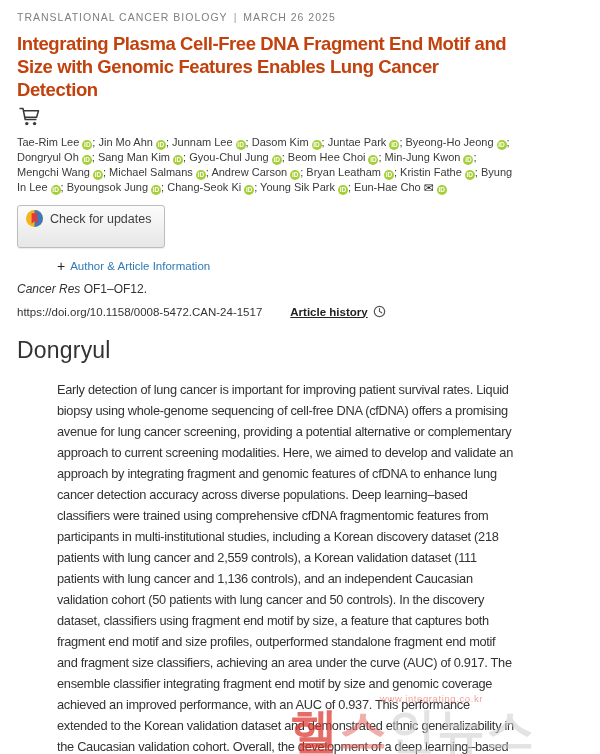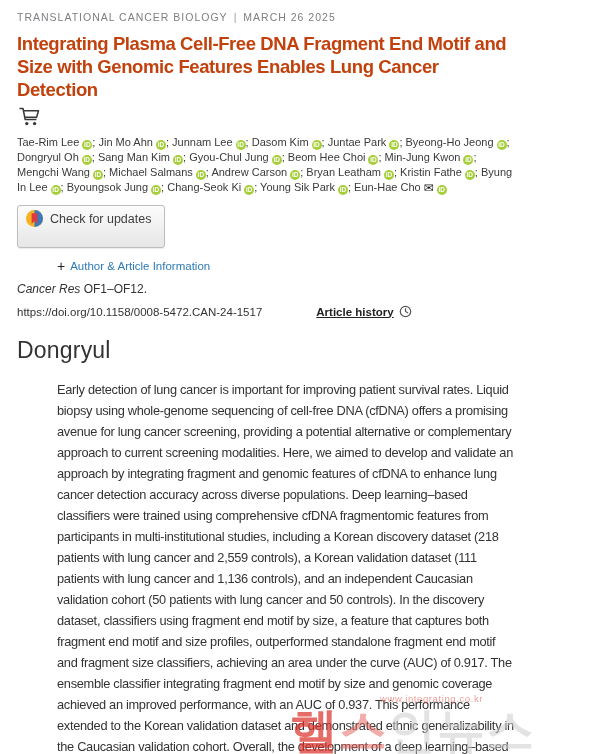--- a/index.html
+++ b/index.html
@@ -29,21 +29,21 @@
            padding:4px 13px 20px 8px; font-size:12.5px; color:#3f3f3f; cursor:pointer;
            box-shadow:0 1px 1px rgba(0,0,0,0.08); font-family:"Liberation Sans",sans-serif; }
 
   .info-toggle { margin-top:10px; font-size:11.5px;margin-left:40px; }
   .info-toggle .plus { color:#222; font-size:14px; font-weight:400; margin-right:5px; vertical-align:-1px; }
   .info-toggle a { color:#2e7bb5; text-decoration:none; cursor:pointer; }
 
   .citation { margin-top:8px; font-size:12px; color:#333; }
   .citation .jname { font-style:italic; }
 
-  .doi-row { margin-top:9px; display:flex; align-items:center; gap:54px; font-size:11.5px; }
+  .doi-row { margin-top:9px; display:flex; align-items:center; gap:28px; font-size:11.5px; }
   .doi-link { color:#333; text-decoration:none; cursor:pointer; }
   .history { display:inline-flex; align-items:center; gap:5px; font-weight:bold; color:#222; cursor:pointer;text-decoration:underline; }
 
   .abs-heading { margin-top:19px; font-size:23px; font-weight:400; color:#333; letter-spacing:0.2px; }
 
   .abs-body { margin-top:15px; font-size:12.8px; line-height:21px; color:#333;
               letter-spacing:-0.3px; max-width:568px;margin-left:40px; }
   .sig-body  { margin-top:11px; font-size:12.8px; line-height:21px; color:#333;
               letter-spacing:-0.3px; max-width:568px; }
   .sig-body strong { color:#0f766e; }

